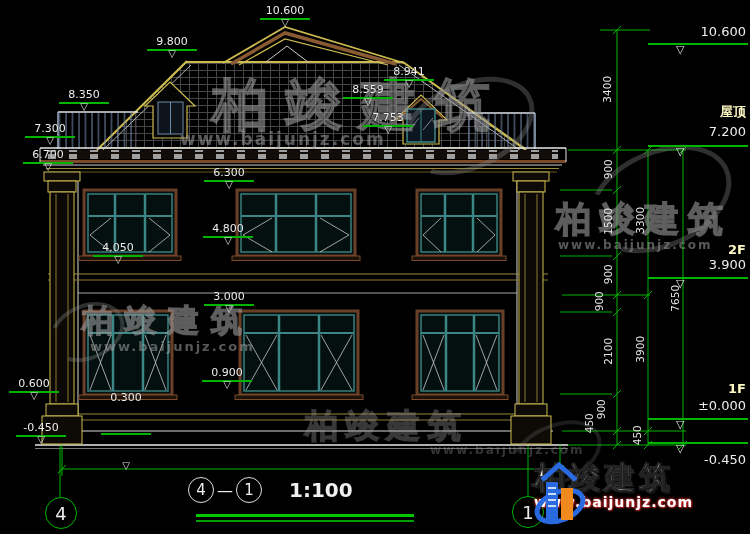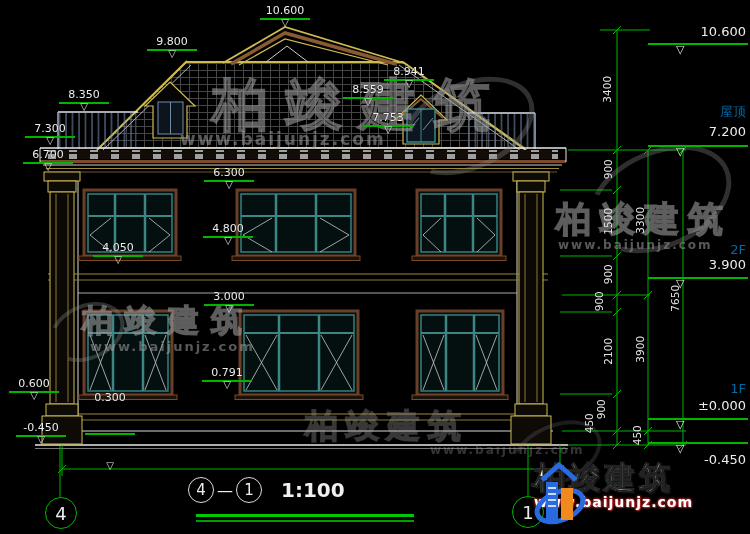--- a/index.html
+++ b/index.html
@@ -7,21 +7,21 @@
          font-family:"DejaVu Sans",sans-serif;}
   #stage svg{position:absolute;left:0;top:0;}
   .layer{position:absolute;left:0;top:0;width:750px;height:534px;pointer-events:none;}
 
   
   .elev{position:absolute;width:56px;display:flex;flex-direction:column;align-items:center;line-height:1;z-index:6;}
   .elev .ev{font-size:11px;color:#ededed;white-space:nowrap;text-shadow:0 0 1px #000;}
   .elev .ebar{width:50px;height:0;border-top:2px solid #00b400;margin-top:2px;}
   .elev .etri{color:#e0e0e0;font-size:10px;margin-top:-2px;}
 
-  .rfloor{position:absolute;color:#0369a1;font-size:13px;font-weight:normal;width:100px;text-align:right;z-index:6;}
+  .rfloor{position:absolute;color:#fef9c3;font-size:13px;font-weight:bold;width:100px;text-align:right;z-index:6;}
   .rval{position:absolute;color:#ededed;font-size:13px;width:100px;text-align:right;z-index:6;}
   .rbar{position:absolute;height:0;border-top:2px solid #00b400;width:100px;z-index:6;}
   .rtri{position:absolute;color:#e0e0e0;font-size:11px;z-index:6;line-height:1;}
 
   .dimlab{position:absolute;width:44px;text-align:center;color:#e5e5e5;font-size:10.5px;
           transform:rotate(-90deg);line-height:1;z-index:6;}
 
   .wm{position:absolute;font-weight:bold;color:rgba(45,45,45,0.18);
       -webkit-text-stroke:1.5px rgba(165,165,165,0.55);white-space:nowrap;z-index:4;}
   .wmurl{position:absolute;font-weight:bold;color:rgba(160,160,160,0.55);letter-spacing:2px;
@@ -30,21 +30,21 @@
           border-radius:50%;transform:rotate(-24deg);z-index:4;}
 
   .bubble{position:absolute;width:30px;height:30px;border:1.6px solid #00b400;border-radius:50%;
           display:flex;align-items:center;justify-content:center;color:#eaeaea;font-size:18px;z-index:7;}
 
   #titleRow{position:absolute;left:188px;top:477px;display:flex;align-items:center;gap:5px;z-index:7;}
   .circ{width:24px;height:24px;border:1.5px solid #dcdcdc;border-radius:50%;display:flex;
         align-items:center;justify-content:center;color:#eee;font-size:15px;}
   .tsep{color:#eee;font-size:16px;margin:0 -2px;}
   .tname{color:#f5f5f5;font-size:27px;font-weight:bold;letter-spacing:3px;margin-left:4px;}
-  .tscale{color:#f0f0f0;font-size:20px;font-weight:bold;margin-left:14px;}
+  .tscale{color:#f0f0f0;font-size:20px;font-weight:bold;margin-left:22px;}
   .tline1{position:absolute;left:196px;top:514px;width:218px;height:3px;background:#00c800;z-index:7;}
   .tline2{position:absolute;left:196px;top:520px;width:218px;height:1.5px;background:#00a000;z-index:7;}
 
   #dim12490{position:absolute;left:230px;top:451px;width:120px;text-align:center;color:#e8e8e8;font-size:12px;z-index:6;}
 
   #brand{position:absolute;left:534px;top:460px;display:flex;align-items:flex-start;gap:6px;z-index:8;}
   #brand .btxt .bname{color:#fff;font-size:31px;font-weight:bold;letter-spacing:4px;line-height:1.1;
         -webkit-text-stroke:1px #222;text-shadow:2px 2px 0 #111;}
   #brand .btxt .burl{color:#fff;font-size:14px;font-weight:bold;letter-spacing:1px;
         text-shadow:0 0 3px #d03030,0 0 3px #d03030,1px 1px 0 #801010;}
@@ -303,30 +303,30 @@
         <span class="ev">4.050</span>
         <span class="ebar"></span>
         <span class="etri">▽</span>
       </div>
       <div class="elev" style="left: 201px; top: 291px;">
         <span class="ev">3.000</span>
         <span class="ebar"></span>
         <span class="etri">▽</span>
       </div>
       <div class="elev" style="left: 199px; top: 367px;">
-        <span class="ev">0.791</span>
+        <span class="ev">0.900</span>
         <span class="ebar"></span>
         <span class="etri">▽</span>
       </div>
       <div class="elev" style="left: 6px; top: 378px;">
         <span class="ev">0.600</span>
         <span class="ebar"></span>
         <span class="etri">▽</span>
       </div>
-      <div class="elev" style="left: 82px; top: 392px; gap: 28px;">
+      <div class="elev" style="left: 98px; top: 392px; gap: 28px;">
         <span class="ev">0.300</span>
         <span class="ebar"></span>
         <span class="etri">▽</span>
       </div>
       <div class="elev" style="left: 13px; top: 422px;">
         <span class="ev">-0.450</span>
         <span class="ebar"></span>
         <span class="etri">▽</span>
       </div>
       <div class="rval" style="left: 646px; top: 24px;">10.600</div>

